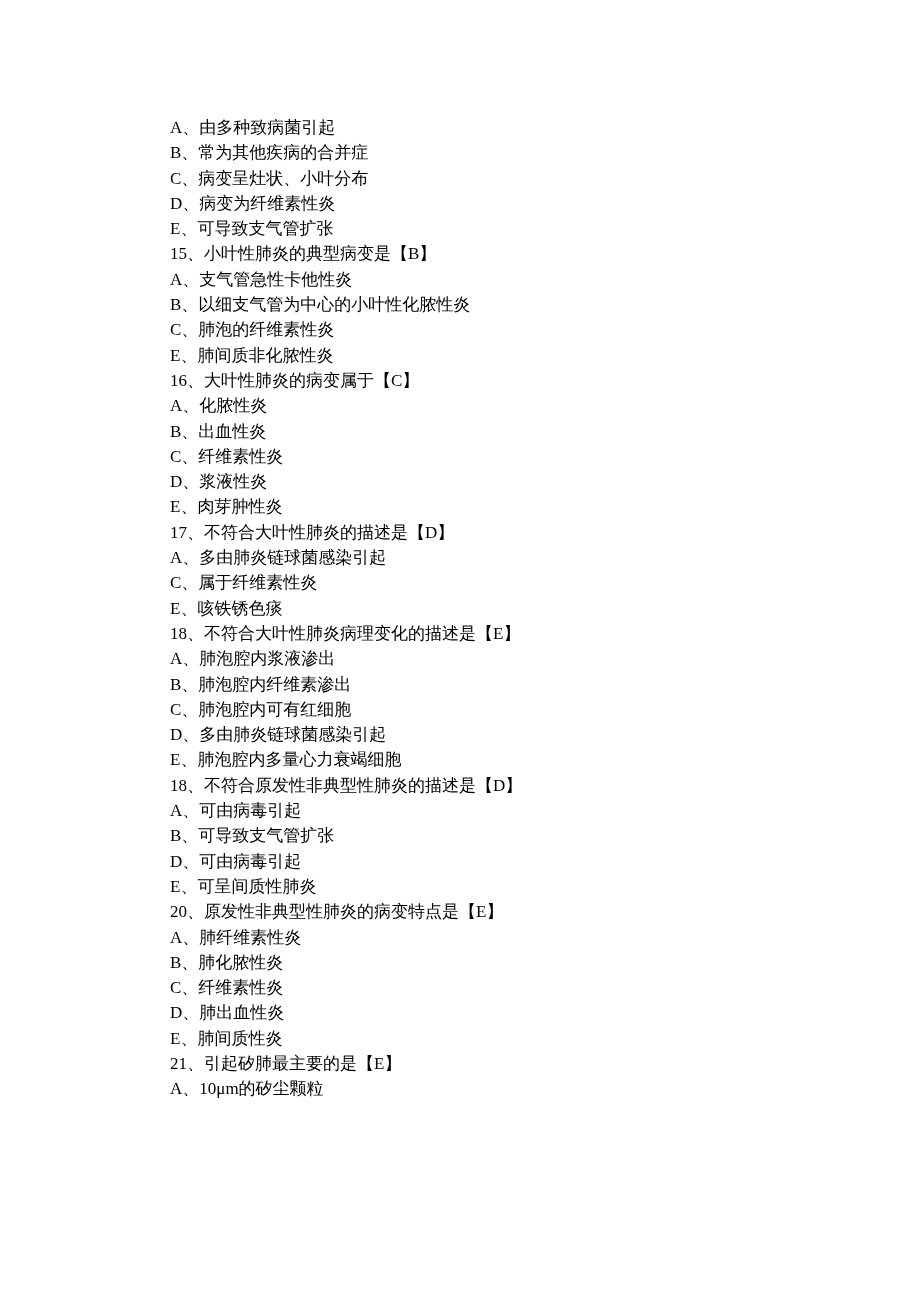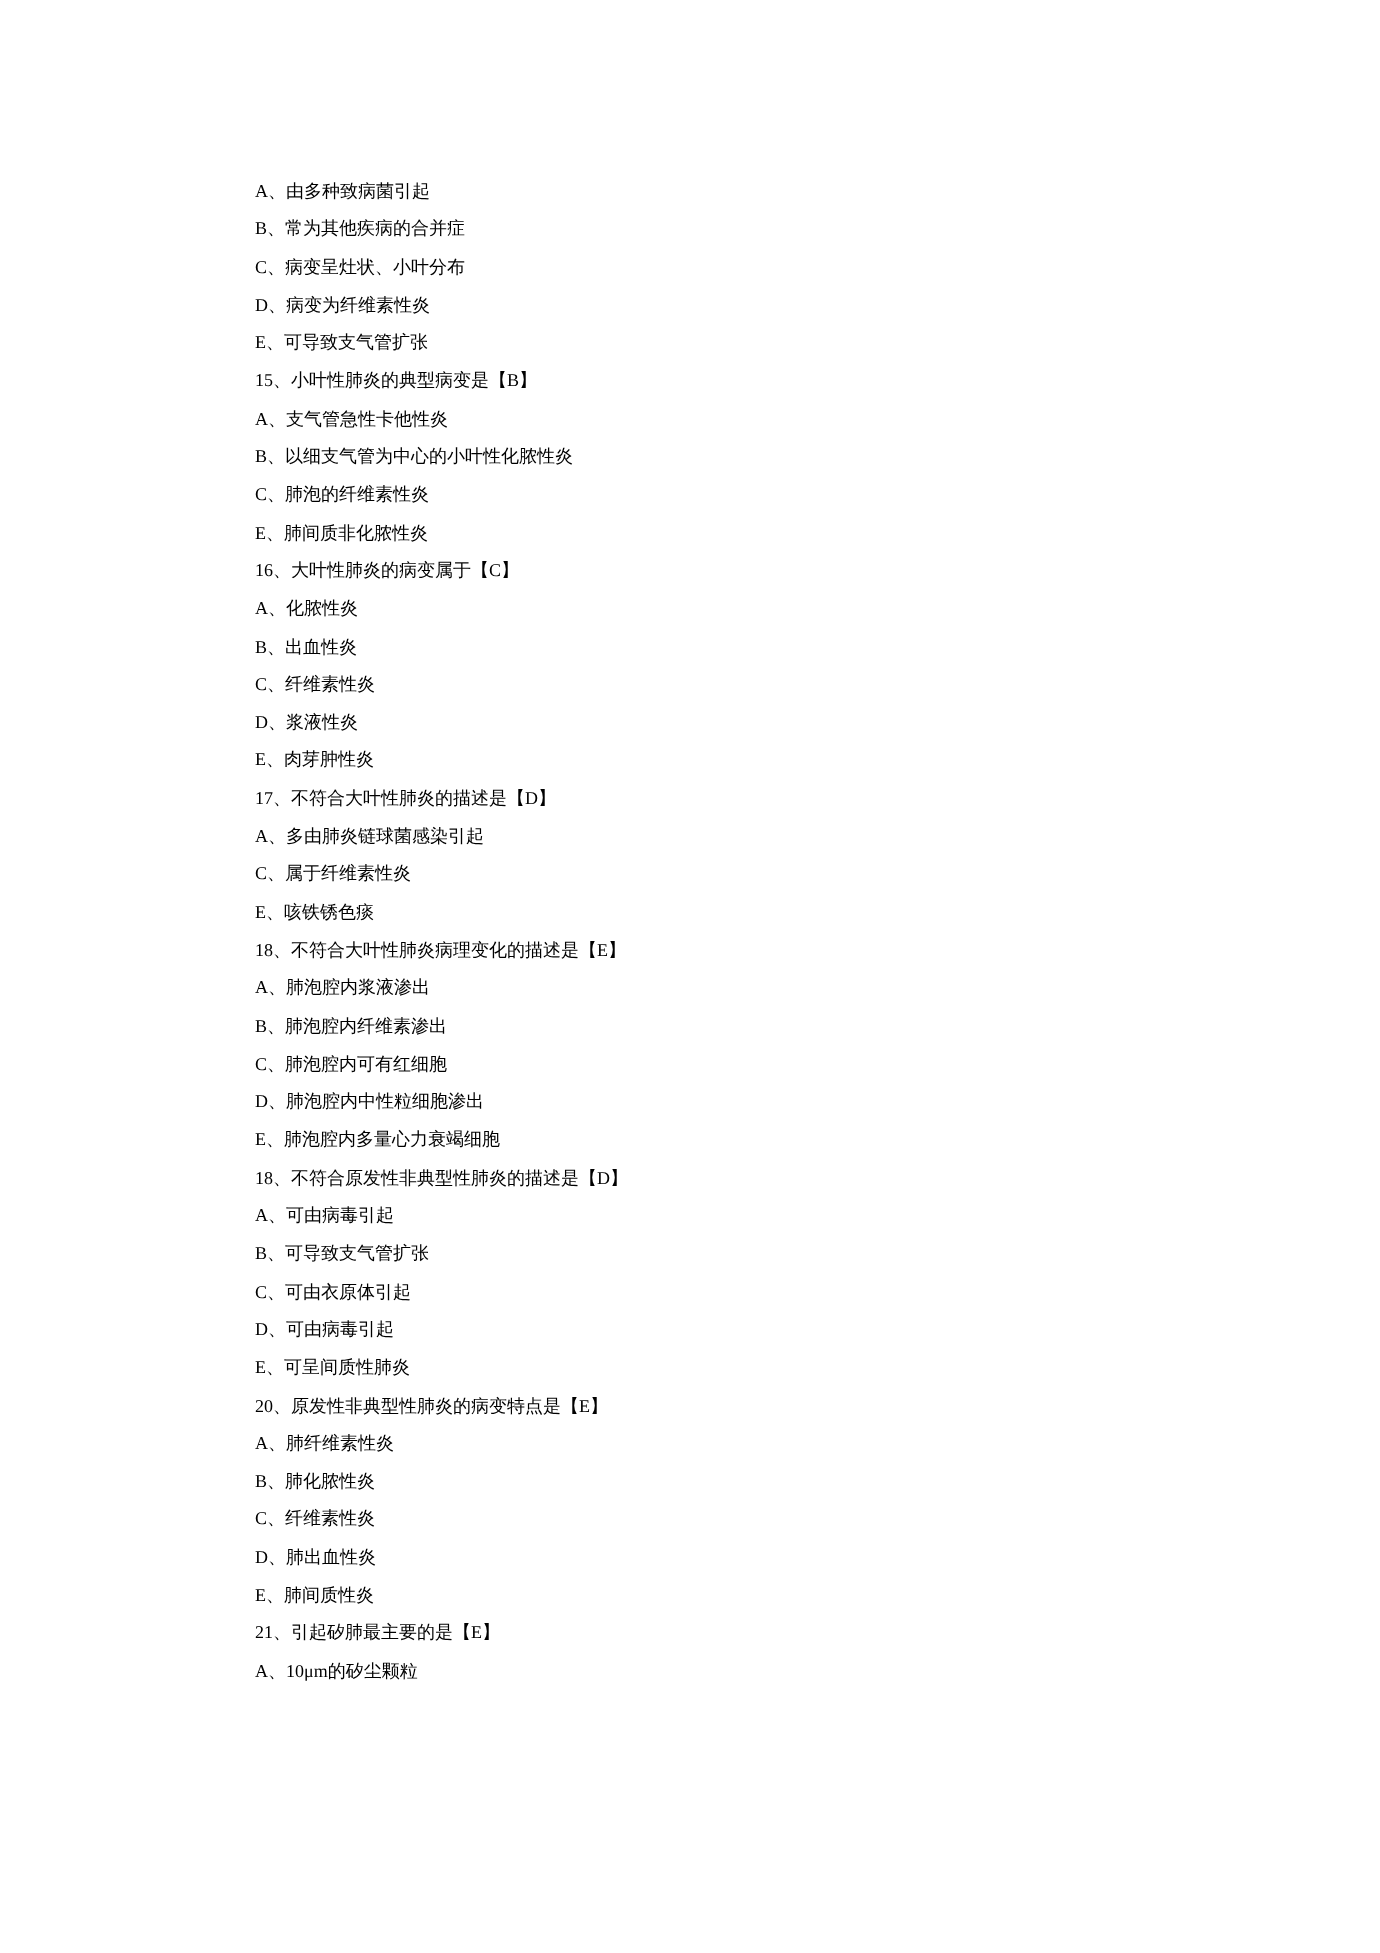--- a/index.html
+++ b/index.html
@@ -4,21 +4,21 @@
 <style>
   body {
     margin: 0;
     padding: 0;
     background: #ffffff;
     font-family: "SimSun", "宋体", serif;
     width: 920px;
   }
   .page {
     padding: 115px 170px 80px 170px;
-    font-size: 12px;
+    font-size: 17px;
     line-height: 25.3px;
     color: #000000;
   }
   .line {
     white-space: nowrap;
   }
 </style>
 </head>
 <body>
 
@@ -40,26 +40,25 @@
   <div class="line">D、浆液性炎</div>
   <div class="line">E、肉芽肿性炎</div>
   <div class="line">17、不符合大叶性肺炎的描述是【D】</div>
   <div class="line">A、多由肺炎链球菌感染引起</div>
   <div class="line">C、属于纤维素性炎</div>
   <div class="line">E、咳铁锈色痰</div>
   <div class="line">18、不符合大叶性肺炎病理变化的描述是【E】</div>
   <div class="line">A、肺泡腔内浆液渗出</div>
   <div class="line">B、肺泡腔内纤维素渗出</div>
   <div class="line">C、肺泡腔内可有红细胞</div>
-  <div class="line">D、肺泡腔内中性粒细胞渗出</div>
+  <div class="line">D、多由肺炎链球菌感染引起</div>
   <div class="line">E、肺泡腔内多量心力衰竭细胞</div>
   <div class="line">18、不符合原发性非典型性肺炎的描述是【D】</div>
   <div class="line">A、可由病毒引起</div>
   <div class="line">B、可导致支气管扩张</div>
-  <div class="line">C、可由衣原体引起</div>
   <div class="line">D、可由病毒引起</div>
   <div class="line">E、可呈间质性肺炎</div>
   <div class="line">20、原发性非典型性肺炎的病变特点是【E】</div>
   <div class="line">A、肺纤维素性炎</div>
   <div class="line">B、肺化脓性炎</div>
   <div class="line">C、纤维素性炎</div>
   <div class="line">D、肺出血性炎</div>
   <div class="line">E、肺间质性炎</div>
   <div class="line">21、引起矽肺最主要的是【E】</div>
   <div class="line">A、10μm的矽尘颗粒</div>

